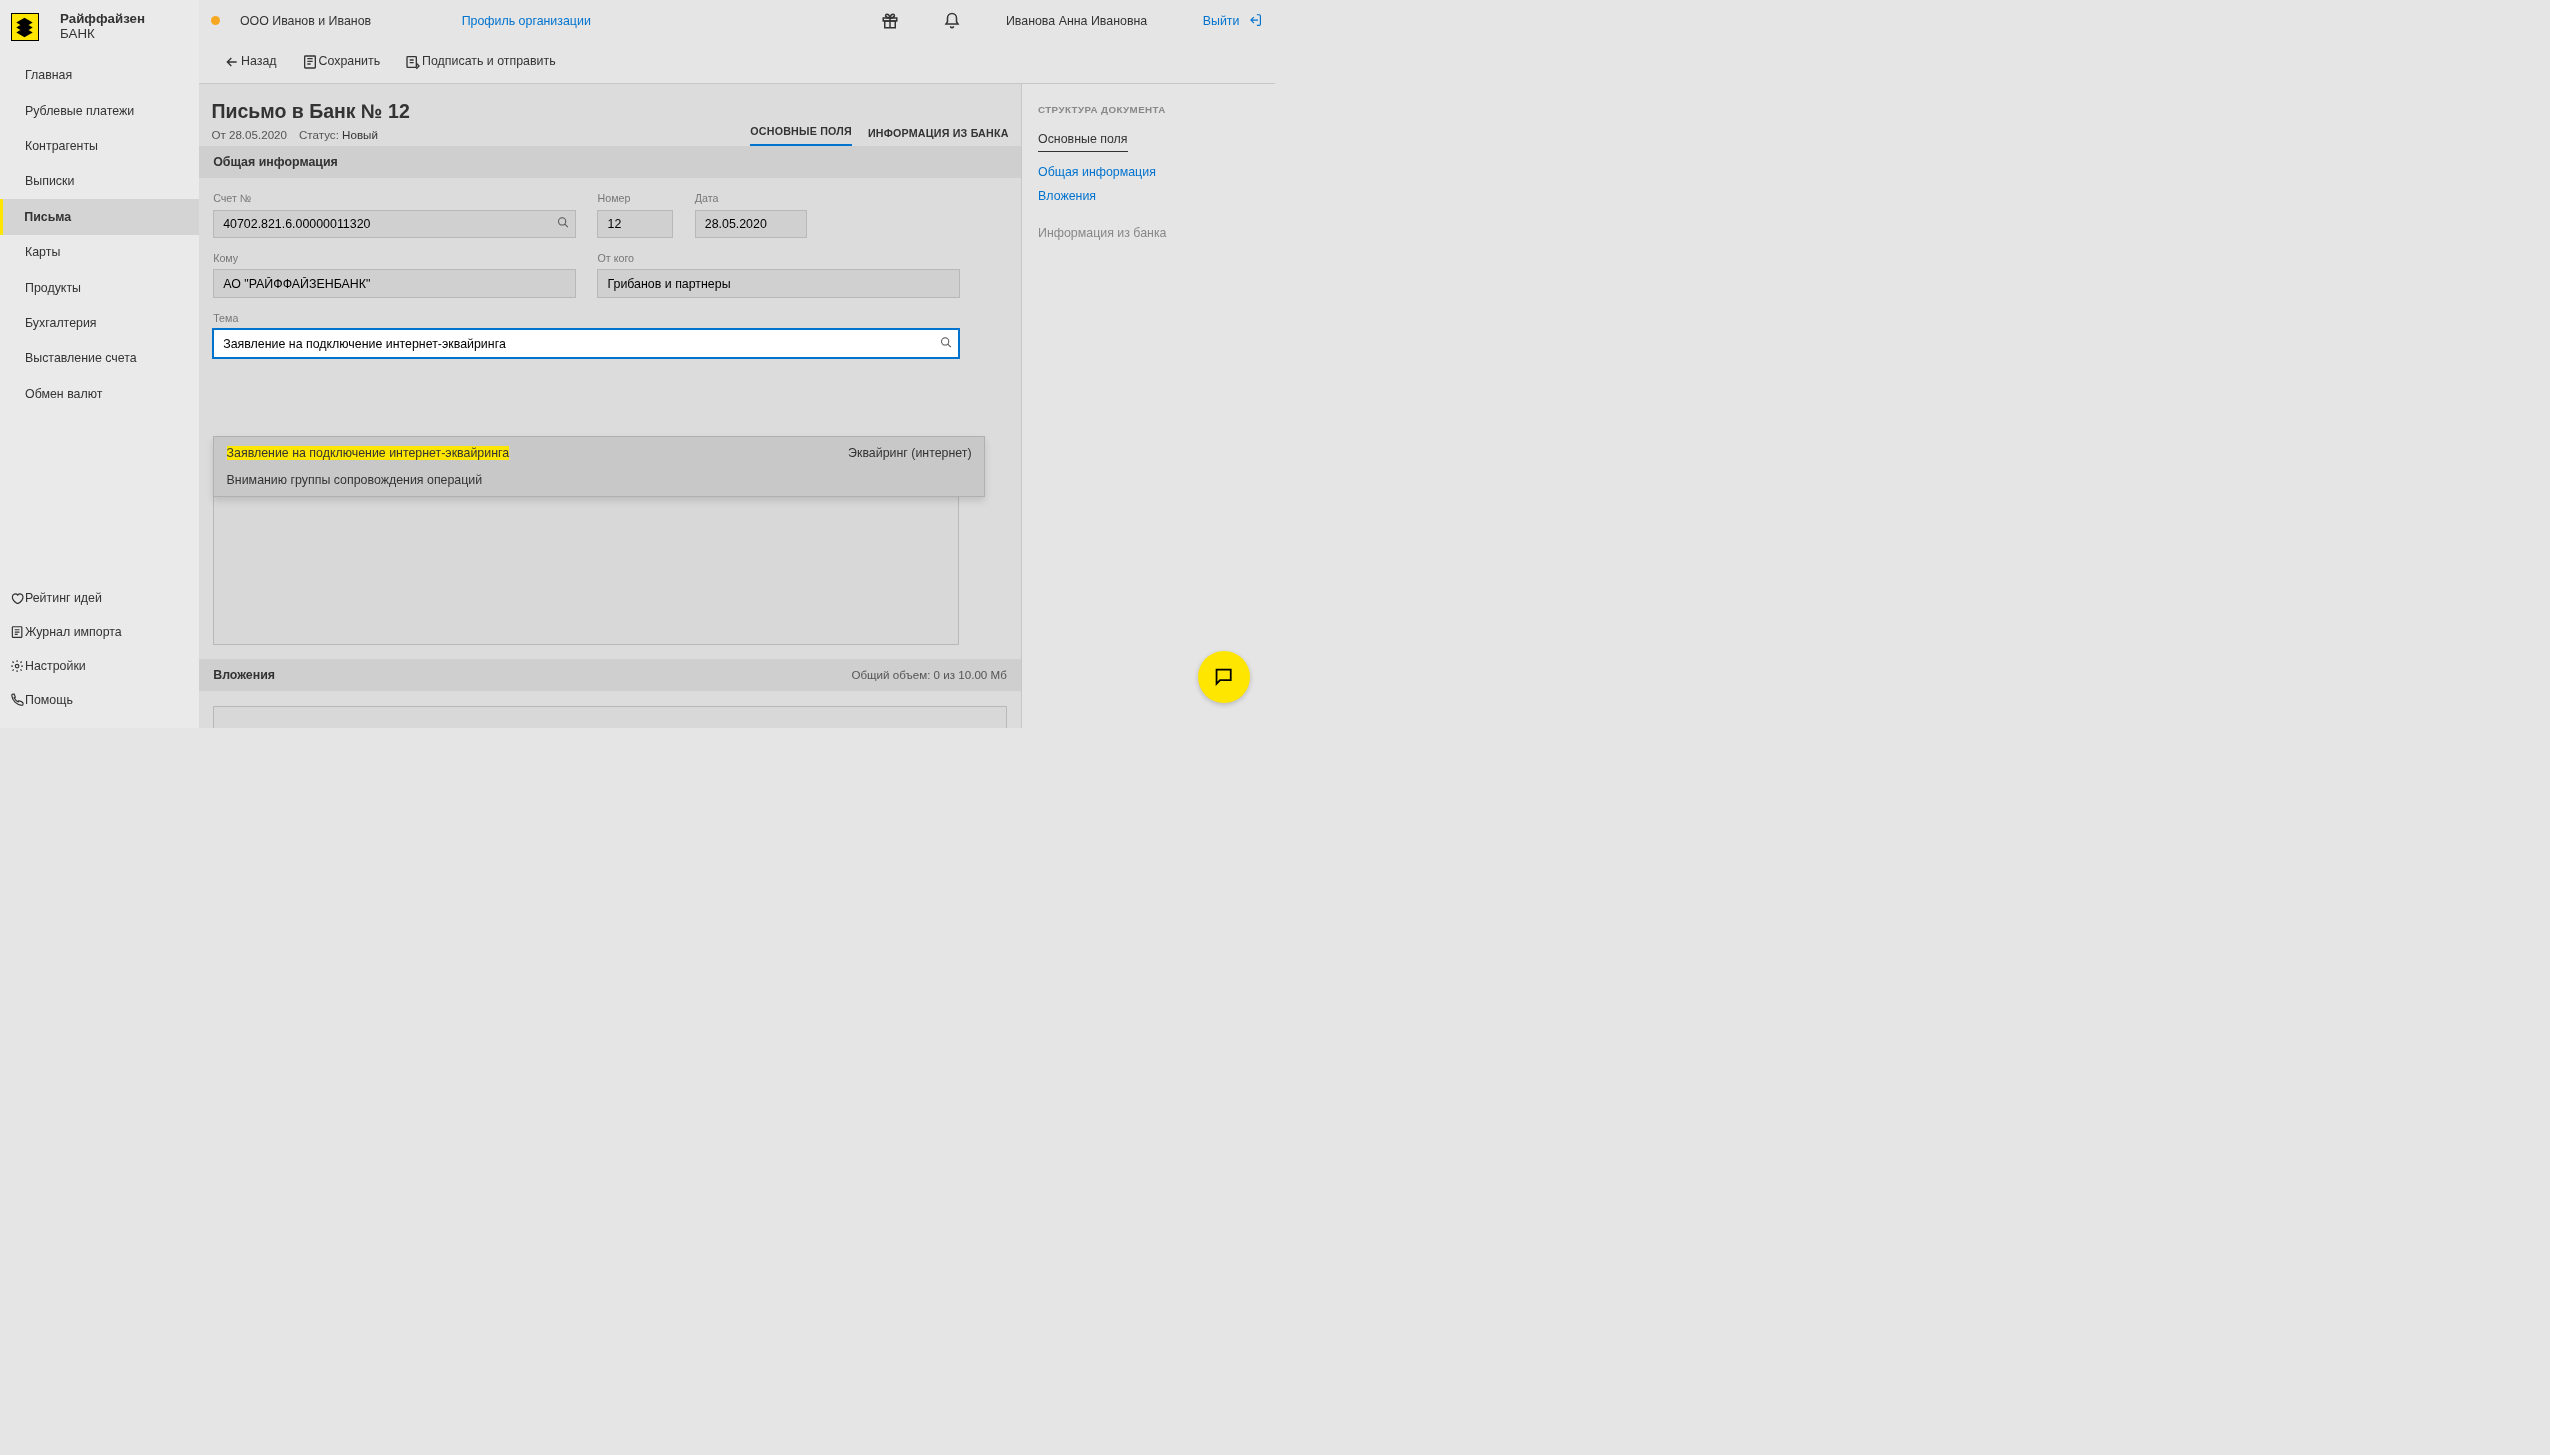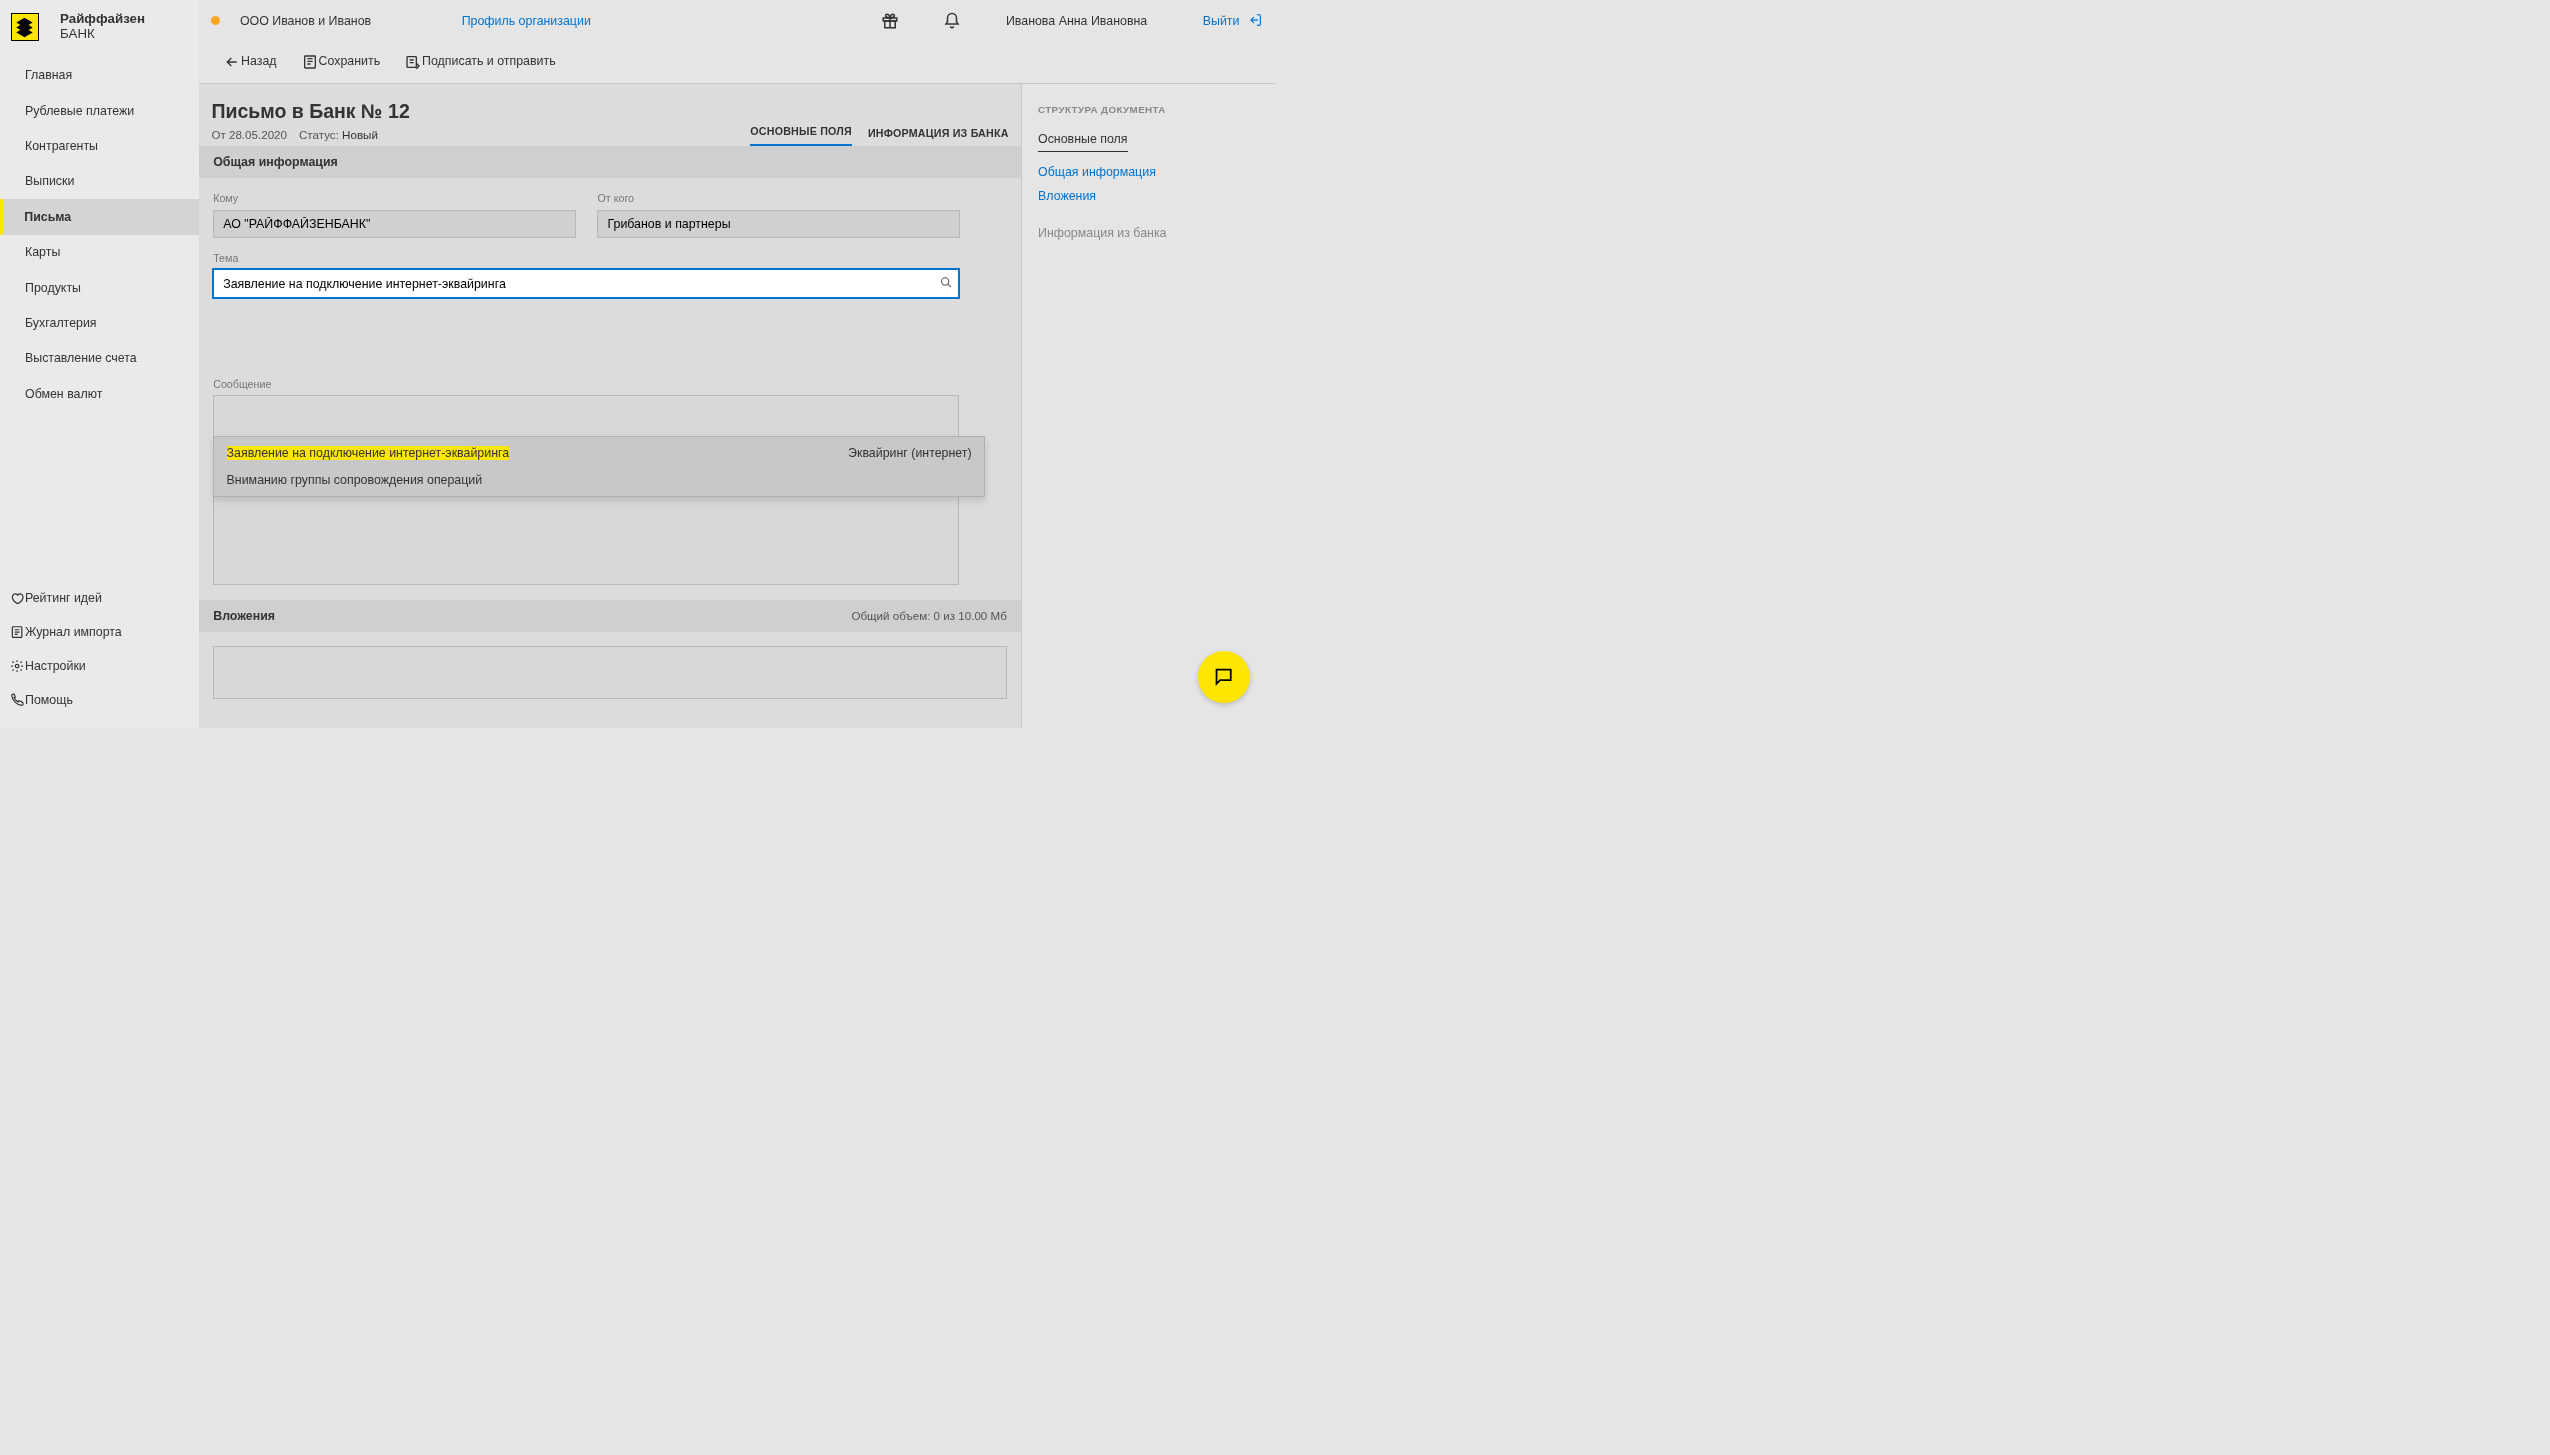--- a/index.html
+++ b/index.html
@@ -212,20 +212,40 @@
           </div>
           <div class="tabs">
             <div class="tab active">ОСНОВНЫЕ ПОЛЯ</div>
             <div class="tab">ИНФОРМАЦИЯ ИЗ БАНКА</div>
           </div>
         </div>
 
         <div class="section-bar">Общая информация</div>
 
         <div class="form-grid">
+          <div class="row">
+            <div class="field" style="width:363px">
+              <label>Счет №</label>
+              <div class="input-wrap">
+                <input class="input" readonly="" value="40702.821.6.00000011320" style="">
+                <span class="input-search-icon"><svg width="12.4" height="12.4" viewBox="0 0 24 24" fill="none" stroke="#555" stroke-width="2">
+                      <circle cx="10" cy="10" r="7"></circle>
+                      <path d="M21 21l-6-6"></path>
+                    </svg></span>
+              </div>
+            </div>
+            <div class="field" style="width:76px">
+              <label>Номер</label>
+              <input class="input" readonly="" value="12" style="">
+            </div>
+            <div class="field" style="width:112px">
+              <label>Дата</label>
+              <input class="input" readonly="" value="28.05.2020" style="">
+            </div>
+          </div>
 
           <div class="row">
             <div class="field" style="width:363px">
               <label>Кому</label>
               <input class="input" readonly="" value="АО &quot;РАЙФФАЙЗЕНБАНК&quot;" style="">
             </div>
             <div class="field" style="width:363px">
               <label>От кого</label>
               <input class="input" readonly="" value="Грибанов и партнеры" style="">
             </div>

